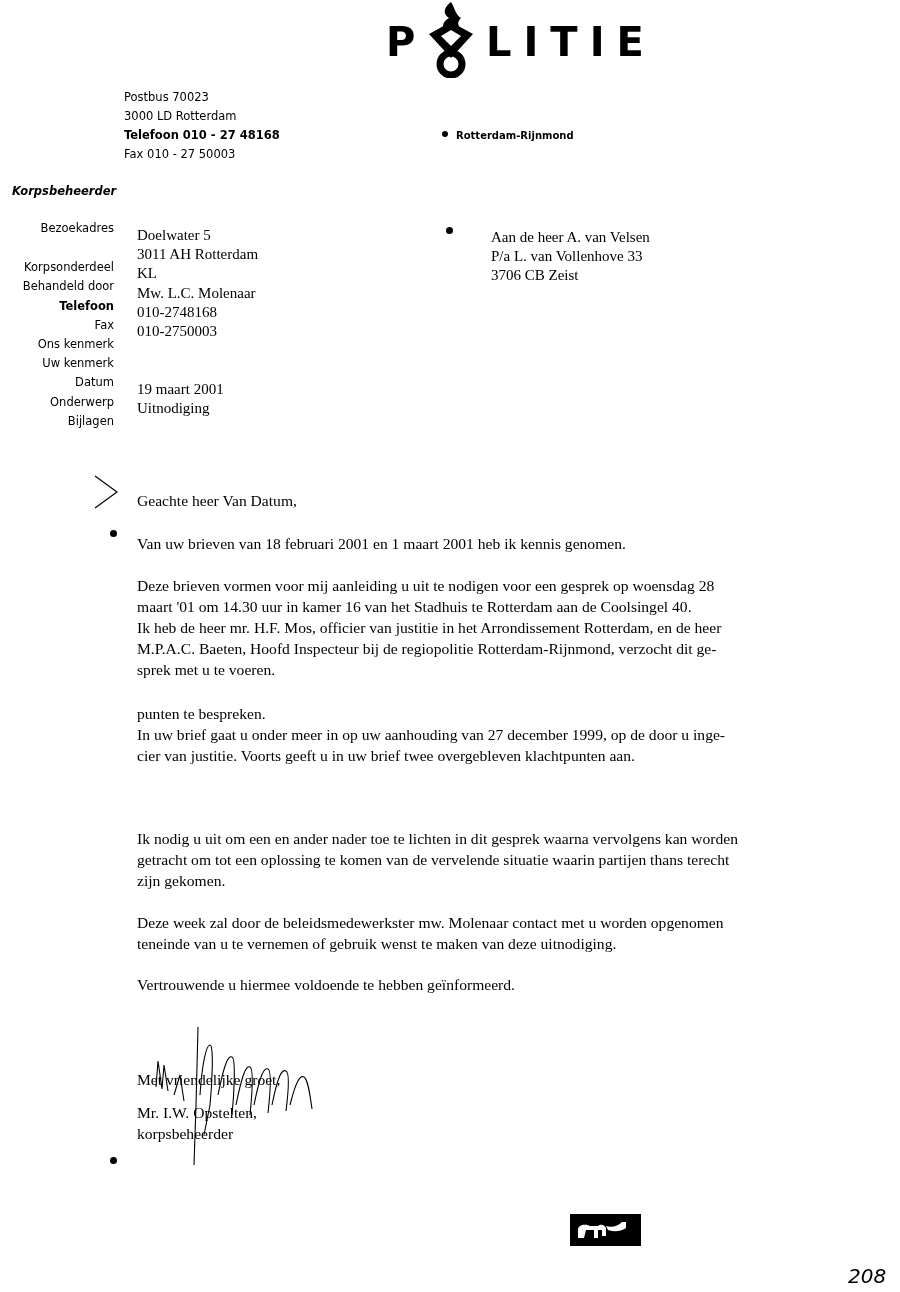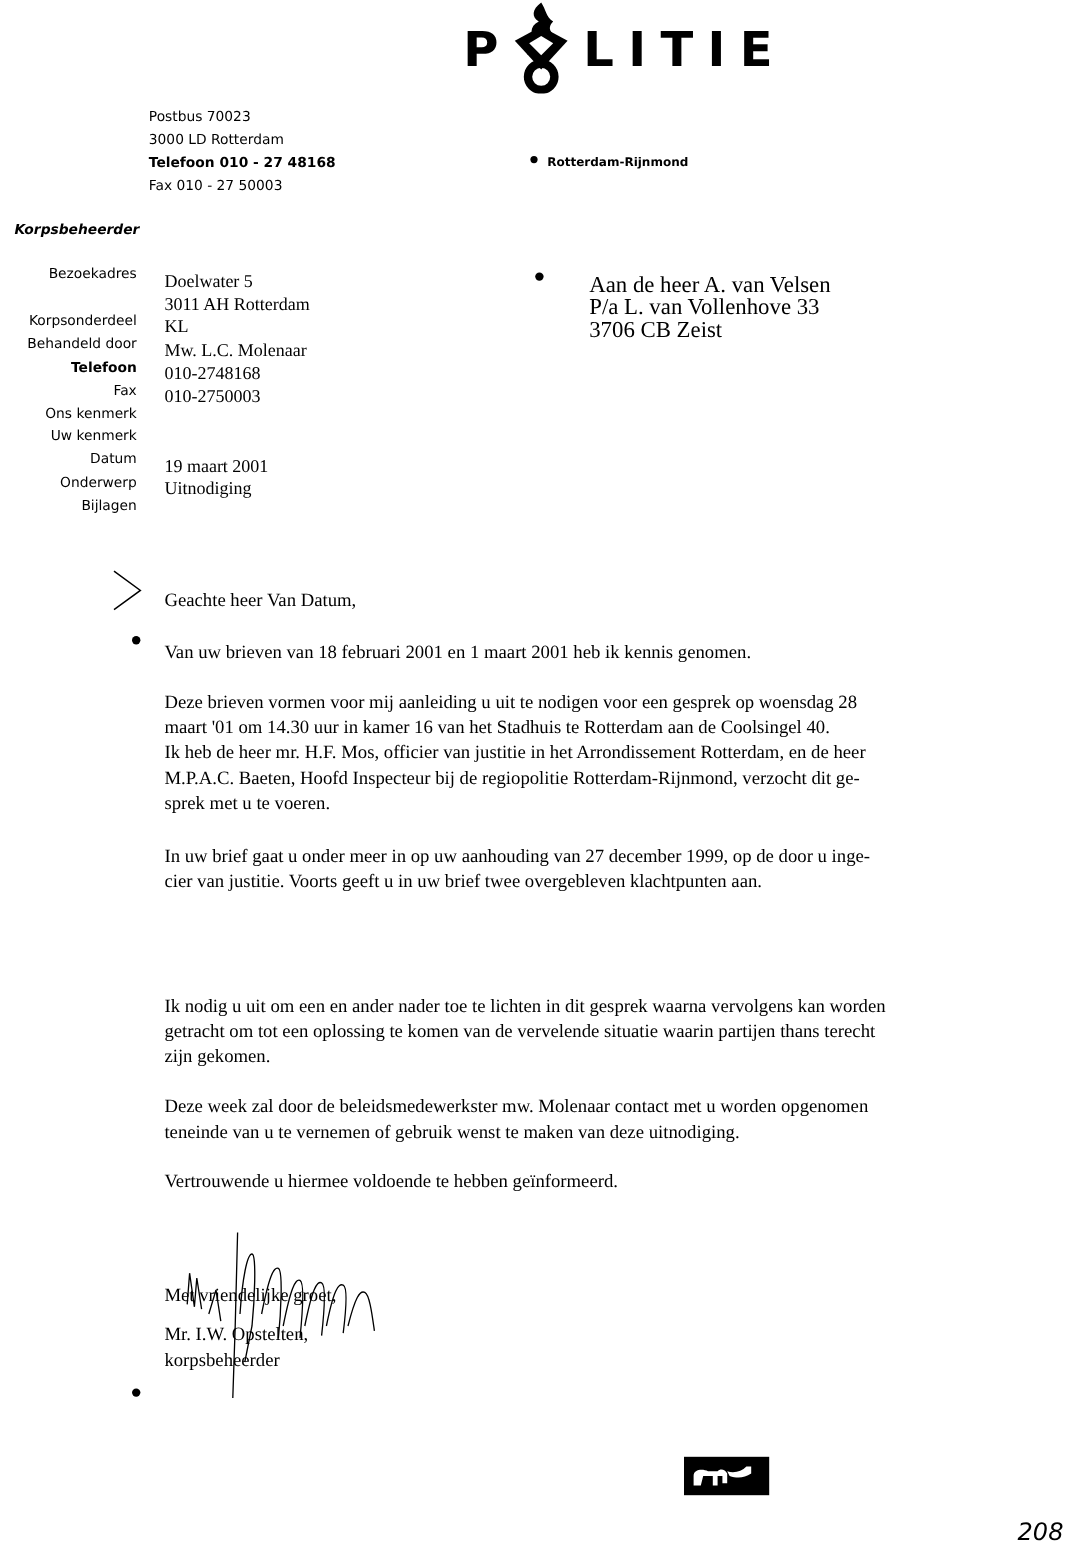--- a/index.html
+++ b/index.html
@@ -29,21 +29,21 @@
 
     
     .labels { left: 0; top: 221px; width: 114px; text-align: right; font-family: "DejaVu Sans", sans-serif; font-size: 11.5px; }
     .labels div { position: absolute; right: 0; white-space: nowrap; }
 
     
     .values { left: 137px; top: 0; font-family: "Liberation Serif", serif; font-size: 15px; }
     .values div { position: absolute; white-space: nowrap; }
 
     
-    .recipient { left: 491px; top: 228px; font-family: "Liberation Serif", serif; font-size: 19px; line-height: 19px; }
+    .recipient { left: 491px; top: 228px; font-family: "Liberation Serif", serif; font-size: 15px; line-height: 19px; }
     .recipient div { white-space: nowrap; }
     .bullet { width: 7px; height: 7px; background: #000; border-radius: 50%; }
 
     
     .body-text { left: 137px; font-family: "Liberation Serif", serif; font-size: 15.6px; line-height: 21px; width: 700px; }
     .line { white-space: nowrap; display: block; }
 
     .chevron { left: 93px; top: 474px; width: 26px; height: 36px; }
 
     .stamp { left: 570px; top: 1214px; width: 71px; height: 32px; background: #000; }
@@ -120,20 +120,21 @@
 
 <div class="abs body-text" style="top:575px;">
   <span class="line">Deze brieven vormen voor mij aanleiding u uit te nodigen voor een gesprek op woensdag 28</span>
   <span class="line">maart '01 om 14.30 uur in kamer 16 van het Stadhuis te Rotterdam aan de Coolsingel 40.</span>
   <span class="line">Ik heb de heer mr. H.F. Mos, officier van justitie in het Arrondissement Rotterdam, en de heer</span>
   <span class="line">M.P.A.C. Baeten, Hoofd Inspecteur bij de regiopolitie Rotterdam-Rijnmond, verzocht dit ge-</span>
   <span class="line">sprek met u te voeren.</span>
 </div>
 
 <div class="abs body-text" style="top:703px;">
+  <span class="line">punten te bespreken.</span>
   <span class="line">In uw brief gaat u onder meer in op uw aanhouding van 27 december 1999, op de door u inge-</span>
   <span class="line">cier van justitie. Voorts geeft u in uw brief twee overgebleven klachtpunten aan.</span>
 </div>
 
 <div class="abs body-text" style="top:828px;">
   <span class="line">Ik nodig u uit om een en ander nader toe te lichten in dit gesprek waarna vervolgens kan worden</span>
   <span class="line">getracht om tot een oplossing te komen van de vervelende situatie waarin partijen thans terecht</span>
   <span class="line">zijn gekomen.</span>
 </div>
 

